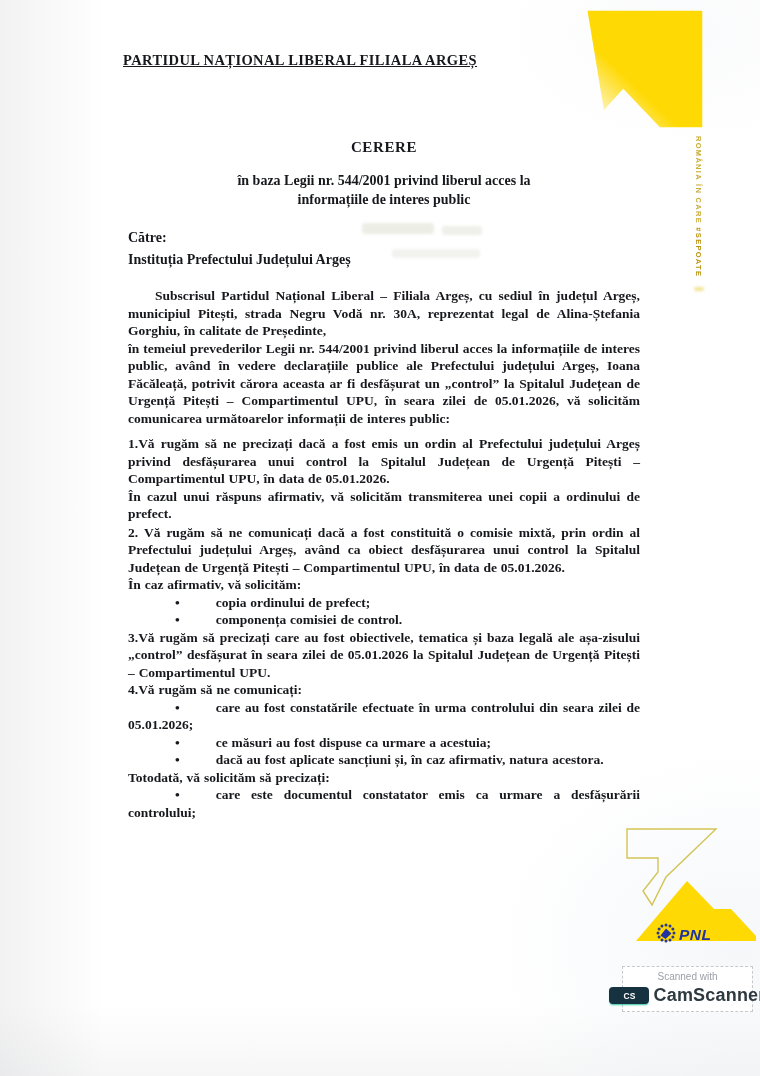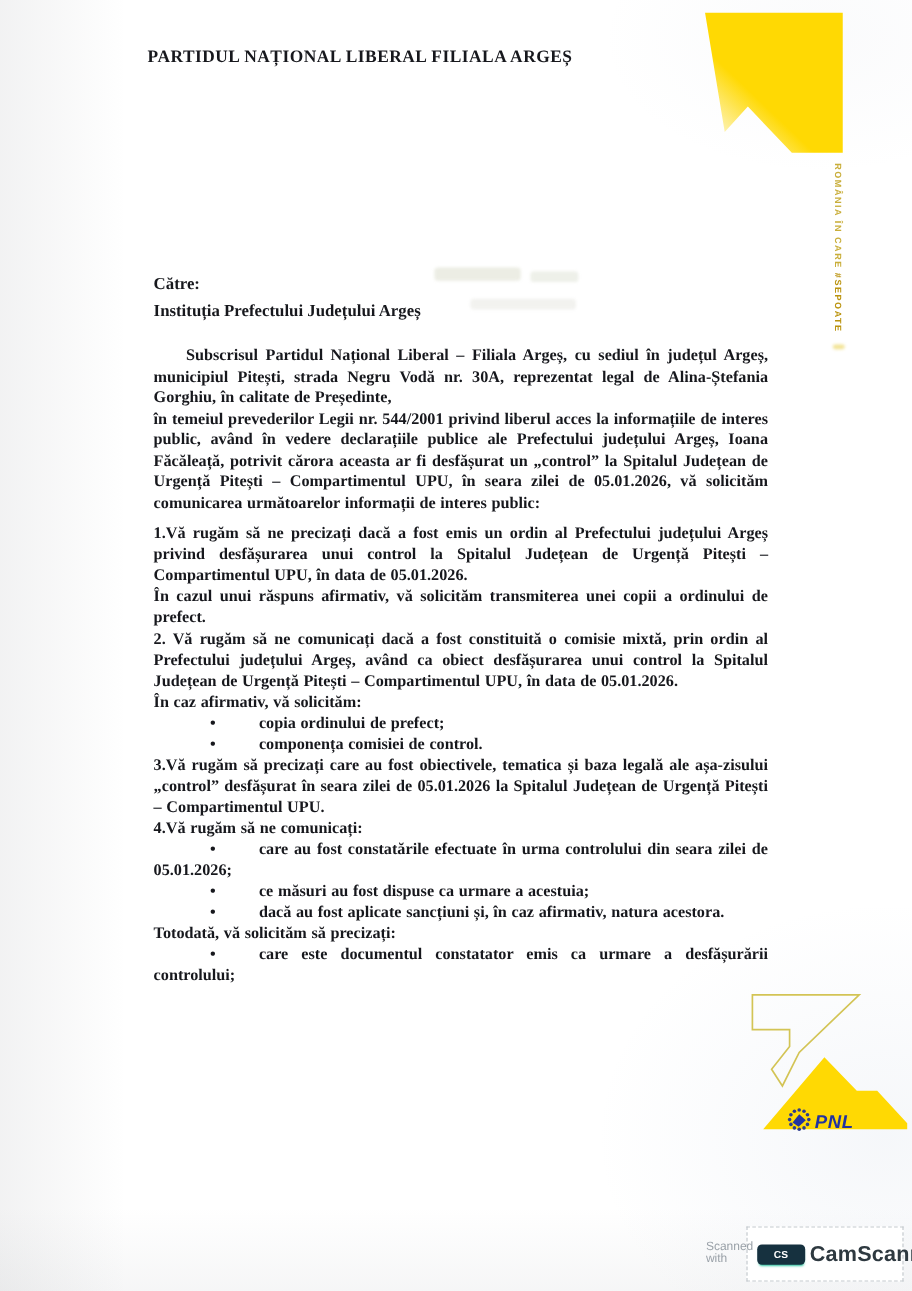--- a/index.html
+++ b/index.html
@@ -14,22 +14,22 @@
     position:absolute; inset:0; pointer-events:none;
     background:
       linear-gradient(90deg, rgba(110,112,118,0.09) 0px, rgba(110,112,118,0) 105px),
       linear-gradient(0deg, rgba(125,130,138,0.07) 0px, rgba(125,130,138,0) 70px),
       radial-gradient(ellipse 320px 260px at 97% 88%, rgba(160,178,205,0.10), transparent 75%),
       radial-gradient(ellipse 260px 160px at 90% 3%, rgba(170,180,200,0.06), transparent 70%);
   }
   .ink { color:#17181d; font-weight:bold; }
 
   .letterhead {
-    position:absolute; left:123px; top:40px;
-    font-size:14.5px; letter-spacing:0.4px;
+    position:absolute; left:123px; top:52px;
+    font-size:14.5px; letter-spacing:0.4px;text-decoration:underline;
   }
 
   .title-block { position:absolute; left:128px; top:139px; width:512px; text-align:center; }
   .doc-title { font-size:15px; letter-spacing:0.6px; }
   .doc-subtitle { margin-top:16px; font-size:14px; line-height:18.5px; }
 
   .addressee { position:absolute; left:128px; top:227px; font-size:14px; line-height:22px; }
 
   .body-col {
     position:absolute; left:128px; top:287px; width:512px;
@@ -51,23 +51,23 @@
     font-family:"Liberation Sans", sans-serif;
     font-size:7.5px; letter-spacing:1.3px; white-space:nowrap;
   }
   .slogan-prefix { color:#c9ae3a; font-weight:600; }
   .slogan-hash { color:#bb9410; font-weight:800; }
 
   .arrow-top { position:absolute; left:575px; top:2px; }
   .footer-decor { position:absolute; left:600px; top:815px; }
 
   .scan-badge {
-    position:absolute; left:622px; top:1022px; width:131px; height:46px;
+    position:absolute; left:622px; top:966px; width:131px; height:46px;
     background:#ffffff; border:1px dashed #c3c9cd; box-sizing:border-box;
-    display:flex; flex-direction:row; align-items:center; justify-content:center;
+    display:flex; flex-direction:column; align-items:center; justify-content:center;
     gap:3px; font-family:"Liberation Sans", sans-serif;
   }
   .scan-caption { color:#9aa1a8; font-size:10px; line-height:10px; }
   .scan-row { display:flex; align-items:center; gap:4px; }
   .cs-icon {
     width:40px; height:17px; border-radius:4px; background:#16313f;
     color:#ffffff; font-size:8.5px; font-weight:bold;
     display:flex; align-items:center; justify-content:center;
     box-shadow:0 2.5px 2px -1.5px #2ec4a0;
   }
@@ -88,20 +88,27 @@
     </defs>
     <polygon points="13,9 132,9 132,130 88,130 50,90 30,112" fill="url(#tailFade)"></polygon>
   </svg>
 
   <div class="slogan-vertical">
     <span class="slogan-prefix">ROMÂNIA ÎN CARE </span><span class="slogan-hash">#SEPOATE</span>
   </div>
 
   <div class="letterhead ink">PARTIDUL NAȚIONAL LIBERAL FILIALA ARGEȘ</div>
 
+  <div class="title-block">
+    <div class="doc-title ink">CERERE</div>
+    <div class="doc-subtitle ink">
+      <div>în baza Legii nr. 544/2001 privind liberul acces la</div>
+      <div>informațiile de interes public</div>
+    </div>
+  </div>
 
   <div class="addressee ink">
     <div>Către:</div>
     <div>Instituția Prefectului Județului Argeș</div>
   </div>
 
   <div class="bleed" style="left:362px;top:223px;width:72px;height:11px;background:rgba(170,175,130,0.22);"></div>
   <div class="bleed" style="left:442px;top:226px;width:40px;height:9px;background:rgba(150,160,120,0.16);"></div>
   <div class="bleed" style="left:392px;top:249px;width:88px;height:9px;background:rgba(160,160,140,0.14);"></div>
   <div class="bleed" style="left:694px;top:287px;width:10px;height:4px;background:rgba(230,200,40,0.5);"></div>

